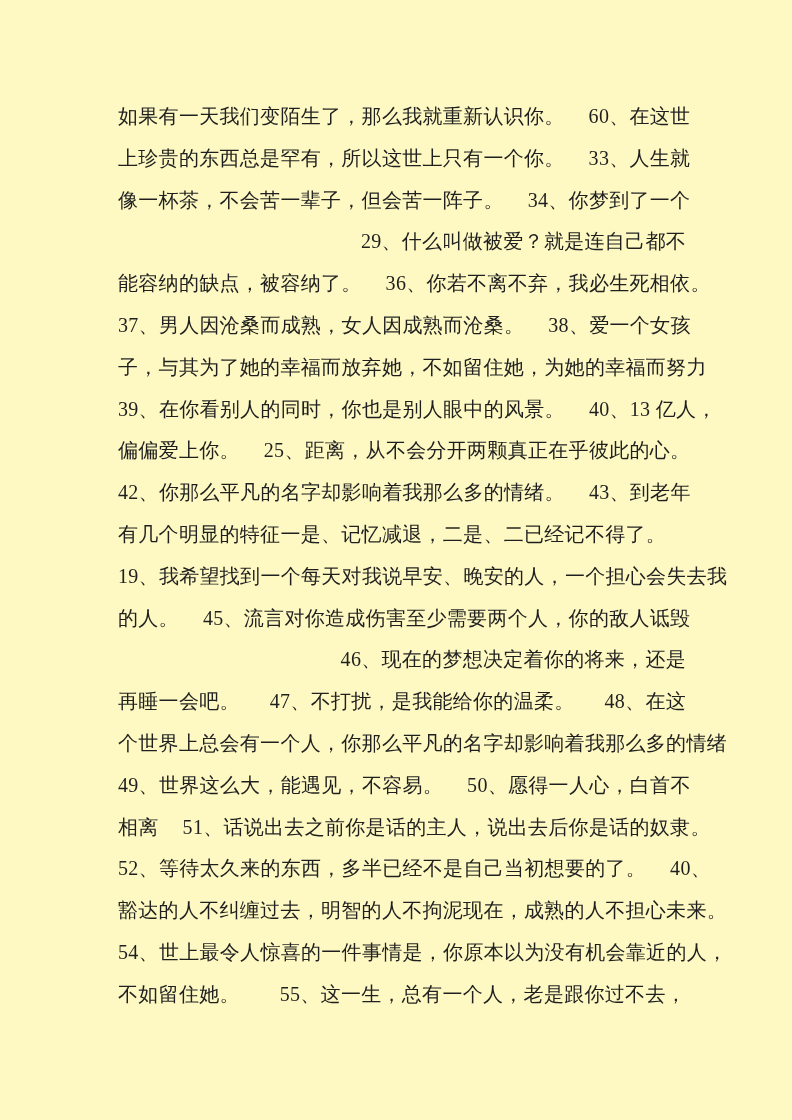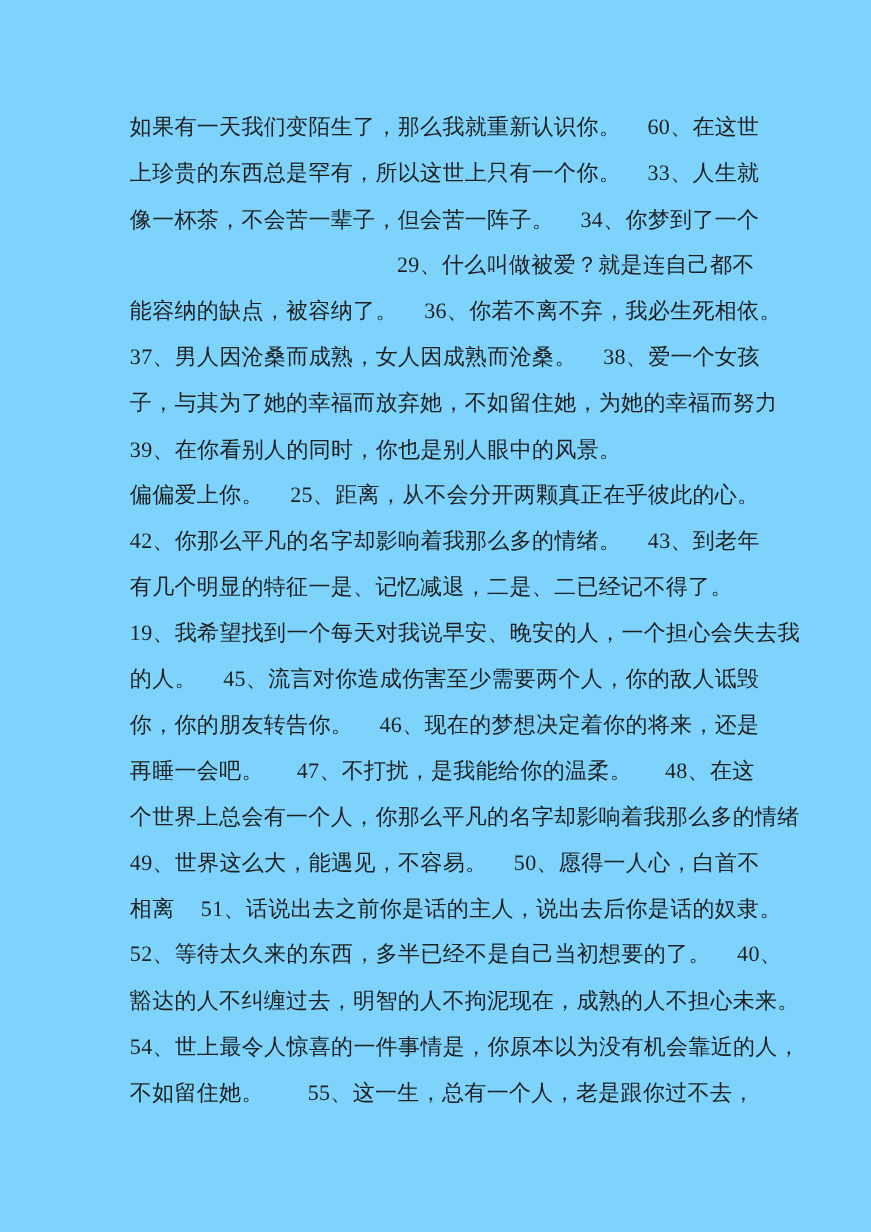--- a/index.html
+++ b/index.html
@@ -10,21 +10,21 @@
   body {
     width: 792px;
     height: 1120px;
     overflow: hidden;
     font-family: "Liberation Serif", "DejaVu Serif", serif;
   }
   .page {
     position: relative;
     width: 792px;
     height: 1120px;
-    background: #7dd3fc;
+    background: #fef9c3;
   }
   .text-block {
     position: absolute;
     left: 118px;
     top: 96px;
     width: 568px;
   }
   .text-line {
     display: flex;
     align-items: baseline;
@@ -76,20 +76,21 @@
         <span class="text-segment">37、男人因沧桑而成熟，女人因成熟而沧桑。</span>
         <span class="gap-spacer"></span>
         <span class="text-segment">38、爱一个女孩</span>
       </div>
       <div class="text-line">
         <span class="text-segment">子，与其为了她的幸福而放弃她，不如留住她，为她的幸福而努力</span>
       </div>
       <div class="text-line">
         <span class="text-segment">39、在你看别人的同时，你也是别人眼中的风景。</span>
         <span class="gap-spacer"></span>
+        <span class="text-segment">40、13 亿人，</span>
       </div>
       <div class="text-line">
         <span class="text-segment">偏偏爱上你。</span>
         <span class="gap-spacer"></span>
         <span class="text-segment">25、距离，从不会分开两颗真正在乎彼此的心。</span>
       </div>
       <div class="text-line">
         <span class="text-segment">42、你那么平凡的名字却影响着我那么多的情绪。</span>
         <span class="gap-spacer"></span>
         <span class="text-segment">43、到老年</span>
@@ -99,21 +100,20 @@
       </div>
       <div class="text-line">
         <span class="text-segment">19、我希望找到一个每天对我说早安、晚安的人，一个担心会失去我</span>
       </div>
       <div class="text-line">
         <span class="text-segment">的人。</span>
         <span class="gap-spacer"></span>
         <span class="text-segment">45、流言对你造成伤害至少需要两个人，你的敌人诋毁</span>
       </div>
       <div class="text-line">
-        <span class="text-segment">你，你的朋友转告你。</span>
         <span class="gap-spacer"></span>
         <span class="text-segment">46、现在的梦想决定着你的将来，还是</span>
       </div>
       <div class="text-line">
         <span class="text-segment">再睡一会吧。</span>
         <span class="gap-spacer"></span>
         <span class="text-segment">47、不打扰，是我能给你的温柔。</span>
         <span class="gap-spacer"></span>
         <span class="text-segment">48、在这</span>
       </div>

